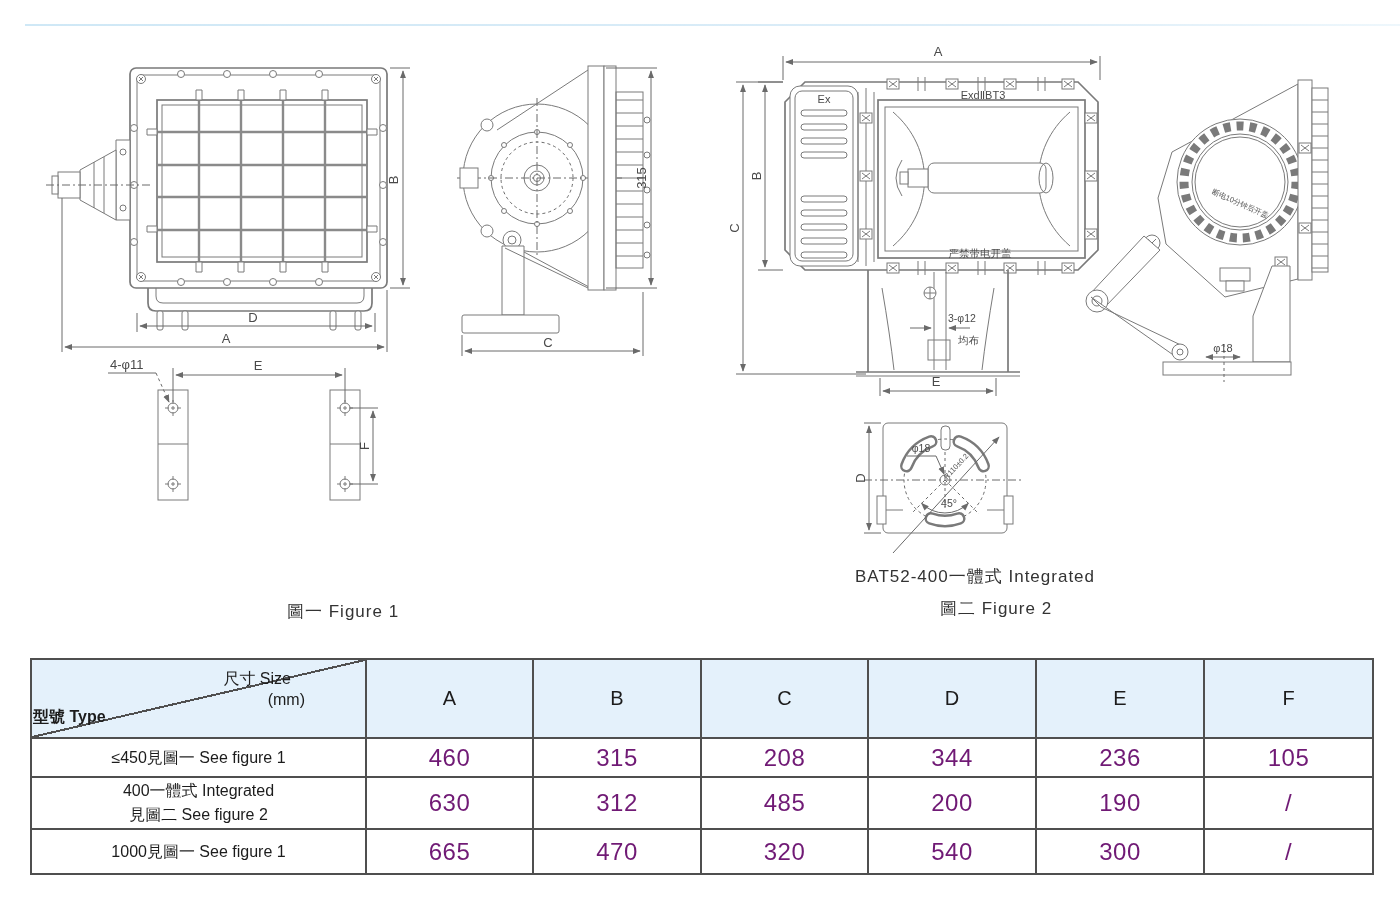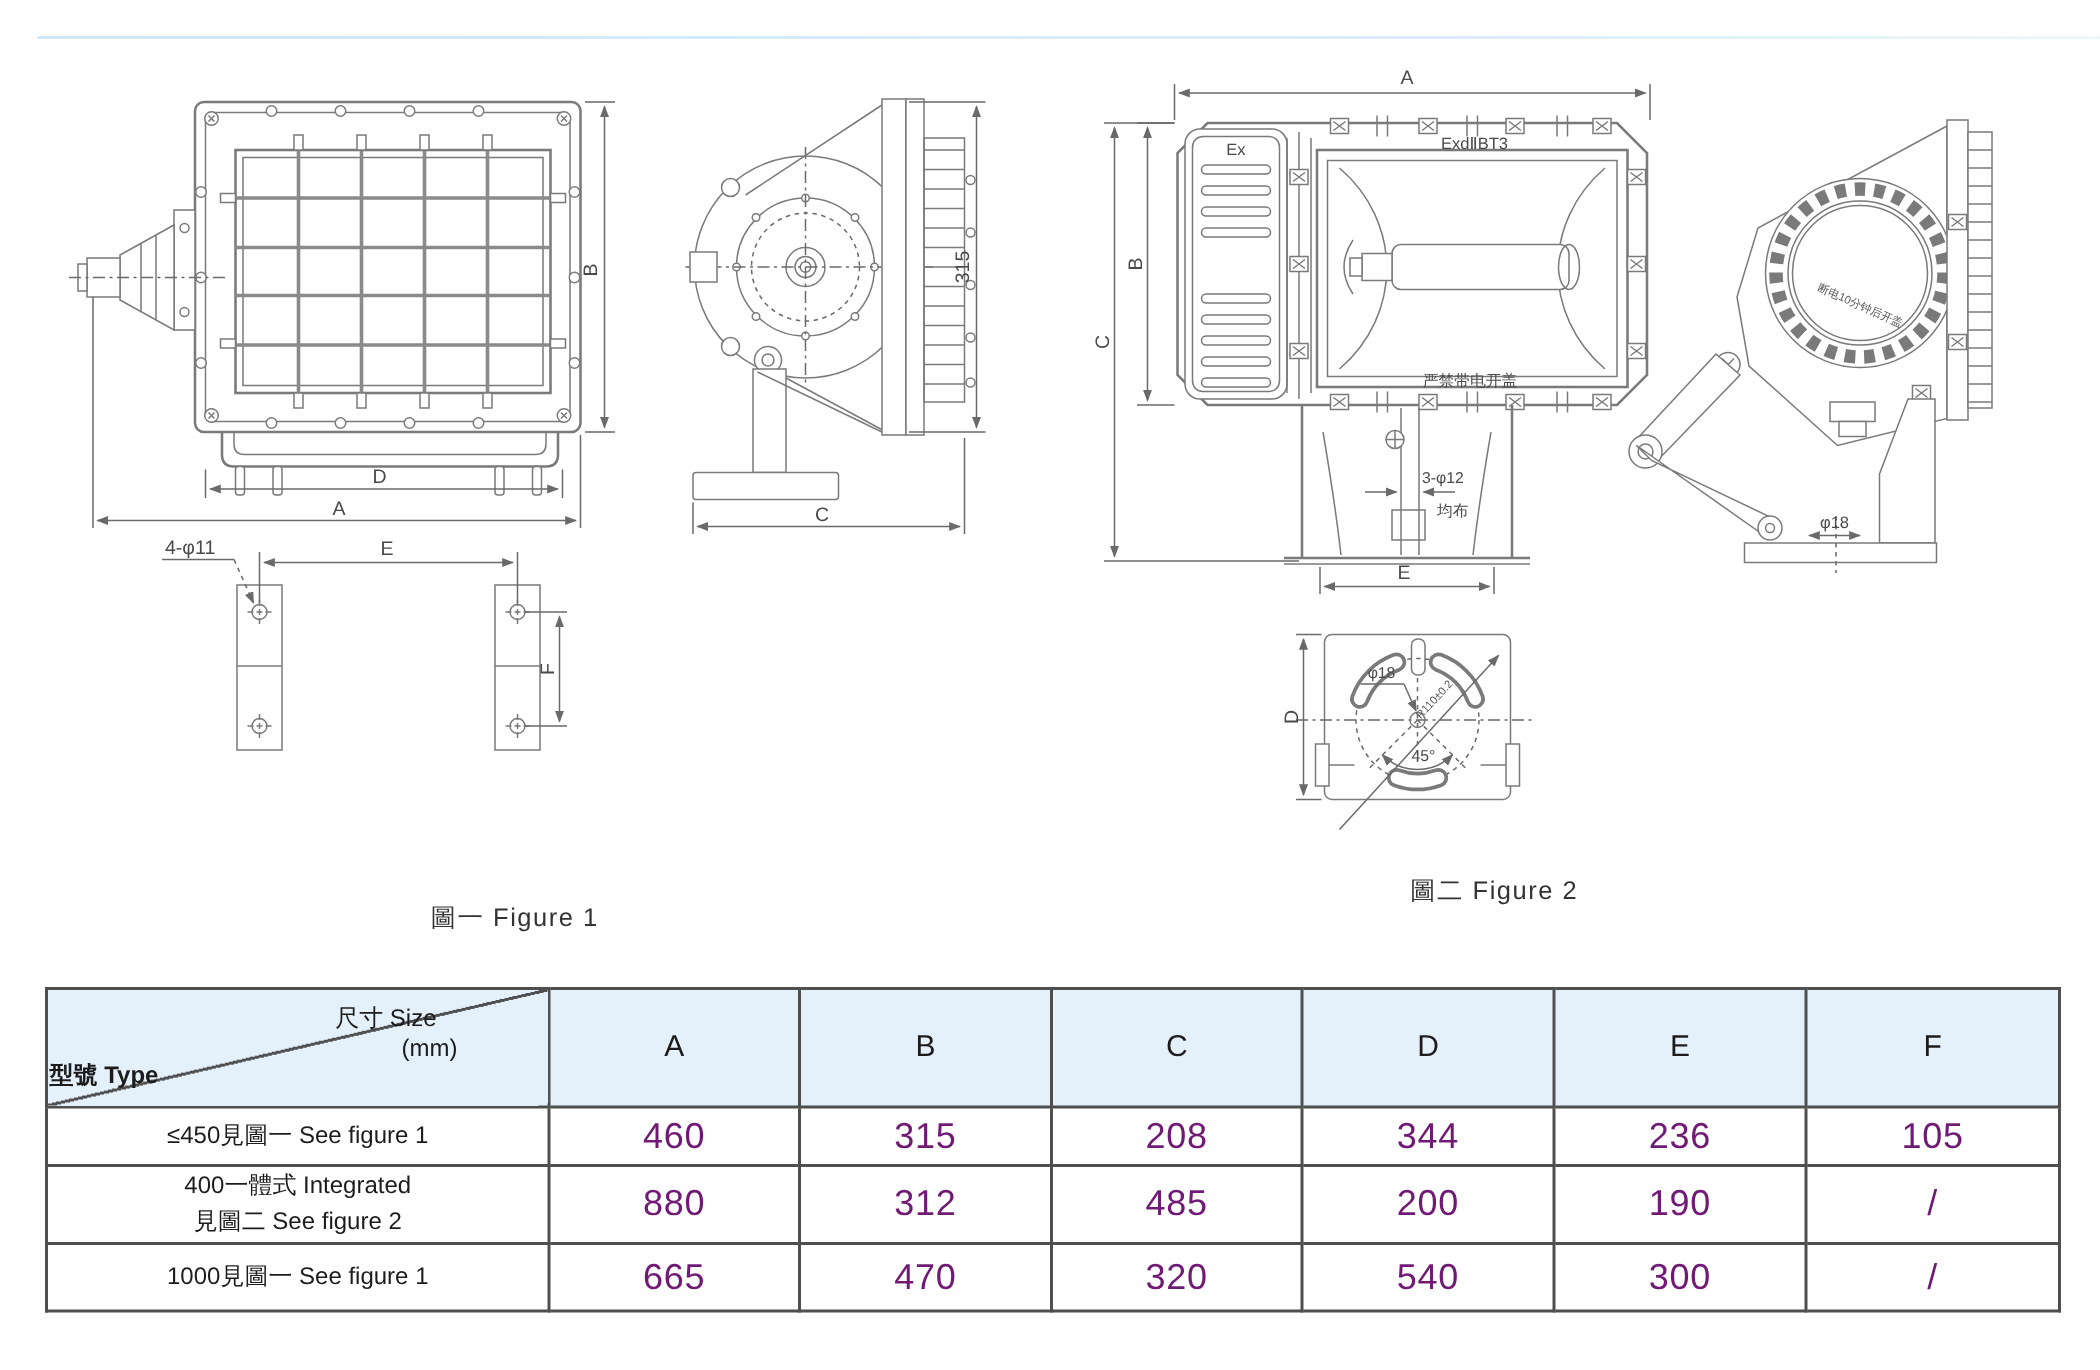--- a/index.html
+++ b/index.html
@@ -22,21 +22,21 @@
   .sg{stroke:#7a7a7a;stroke-width:13;fill:none;stroke-linecap:round;}
   .si{stroke:#fff;stroke-width:8;fill:none;stroke-linecap:round;}
   .dt{font:13px "Liberation Sans",sans-serif;fill:#4a4a4a;}
   .dts{font:10.5px "Liberation Sans",sans-serif;fill:#4a4a4a;}
   .dtx{font:7.5px "Liberation Sans",sans-serif;fill:#555;}
   .mk{font:11px "Liberation Sans",sans-serif;fill:#4a4a4a;}
 
   .caption{position:absolute;font-size:17px;letter-spacing:1px;color:#333;white-space:nowrap;}
   .cap1{left:287px;top:600px;}
   .cap2t{left:855px;top:565px;}
-  .cap2{left:940px;top:582px;}
+  .cap2{left:940px;top:597px;}
 
   
   .tablewrap{position:absolute;left:30px;top:658px;}
   table.dims{border-collapse:collapse;table-layout:fixed;width:1342px;}
   table.dims th,table.dims td{border:2px solid #4f4f4f;text-align:center;vertical-align:middle;
       padding:0;font-family:"Liberation Sans",sans-serif;}
   .th-dim{background:#e4f1fb;font-size:20px;font-weight:normal;color:#1c1c1c;}
   .th-type{background-color:#e4f1fb;position:relative;
       background-image:linear-gradient(to bottom right,rgba(0,0,0,0) calc(50% - 1px),
         #4f4f4f calc(50% - 1px),#4f4f4f calc(50% + 1px),rgba(0,0,0,0) calc(50% + 1px));}
@@ -314,20 +314,21 @@
       <path class="dim arrE" d="M936,456 L944,474"></path>
       <path class="dim d2" d="M945,480 L911,514 M945,480 L979,514"></path>
       <path class="dim arr" d="M921.6,503.3 A33,33 0 0 0 968.3,503.3"></path>
       <text class="dts" x="949" y="507" text-anchor="middle">45°</text>
       <path class="dim arrE" d="M893,553 L999,437"></path>
       <text class="dtx" transform="rotate(-47 958 468)" x="958" y="468" text-anchor="middle">R110±0.2</text>
     </g>
   </svg>
 
   <div class="caption cap1">圖一 Figure 1</div>
+  <div class="caption cap2t">BAT52-400一體式 Integrated</div>
   <div class="caption cap2">圖二 Figure 2</div>
 
   <div class="tablewrap">
     <table class="dims">
       <colgroup>
         <col style="width:335px">
         <col style="width:167px">
           <col style="width:168px">
           <col style="width:167px">
         <col style="width:168px">
@@ -359,21 +360,21 @@
           <td class="td-num">208</td>
           <td class="td-num">344</td>
           <td class="td-num">236</td>
           <td class="td-num">105</td>
         </tr>
         <tr class="r2">
           <td class="td-type">
             <div>400一體式 Integrated</div>
             <div>見圖二 See figure 2</div>
           </td>
-          <td class="td-num">880</td>
+          <td class="td-num">630</td>
           <td class="td-num">312</td>
           <td class="td-num">485</td>
           <td class="td-num">200</td>
           <td class="td-num">190</td>
           <td class="td-num">/</td>
         </tr>
         <tr class="r3">
           <td class="td-type">
             <div>1000見圖一 See figure 1</div>
           </td>

